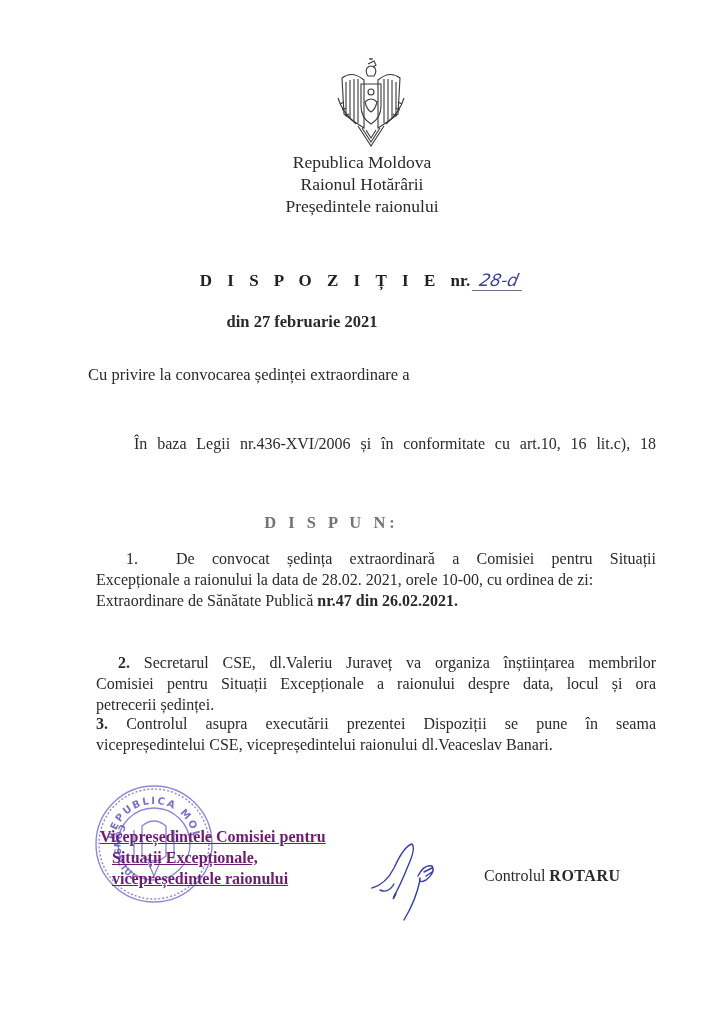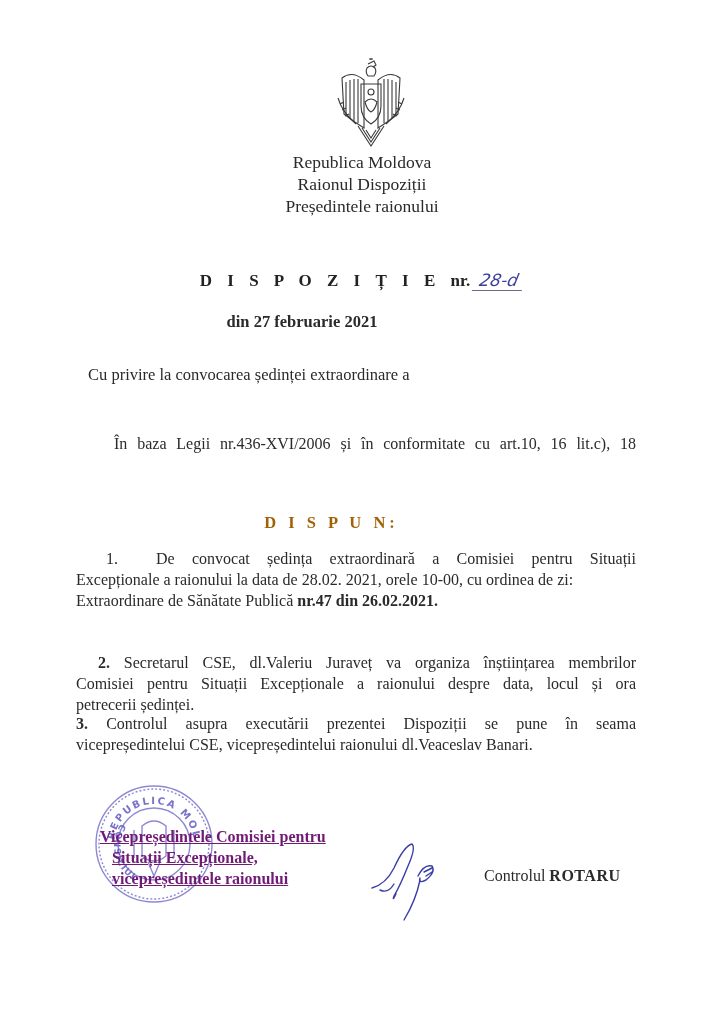--- a/index.html
+++ b/index.html
@@ -27,26 +27,26 @@
     color: #3b3f9a; font-size: 17px; letter-spacing: 0; padding: 0 2px;
     transform: skewX(-12deg); margin-left: 4px;
   }
   .date {
     left: 0; width: 604px; top: 312px; text-align: center; font-size: 16.5px; font-weight: bold; color: #2a2a2a;
   }
   .subject {
     left: 88px; top: 364px; width: 400px; font-size: 16.5px; font-weight: normal; line-height: 21px; color: #2a2a2a;
   }
   .para {
-    left: 76px; width: 560px; font-size: 16px; line-height: 21px; text-align: justify; color: #2a2a2a;
+    left: 96px; width: 560px; font-size: 16px; line-height: 21px; text-align: justify; color: #2a2a2a;
   }
   .para .indent { padding-left: 38px; }
   .p-basis { top: 433px; }
   .dispun {
-    left: 0; width: 663px; top: 513px; text-align: center; font-size: 16.5px; font-weight: bold; letter-spacing: 4px; color: #a16207;
+    left: 0; width: 663px; top: 513px; text-align: center; font-size: 16.5px; font-weight: bold; letter-spacing: 4px; color: #737373;
   }
   .p-item1 { top: 548px; }
   .p-item2 { top: 652px; }
   .p-item3 { top: 713px; }
   .justify-line { text-align: justify; text-align-last: justify; display: block; }
   .plain-line { display: block; }
   b { font-weight: bold; }
   .stamp { left: 92px; top: 782px; width: 124px; height: 124px; }
   .sig-block {
     left: 100px; top: 826px; font-size: 16px; line-height: 21px; font-weight: bold; color: #701a75; text-decoration: underline;
@@ -80,21 +80,21 @@
     <path d="M31 44 q6 -6 12 0 q-2 8 -6 10 q-4 -2 -6 -10z"></path>
 
     <path d="M24 68 l13 20 l13 -20 M28 70 l9 14 l9 -14 M32 72 l5 8 l5 -8"></path>
 
     <path d="M4 40 q4 14 18 26 M70 40 q-4 14 -18 26"></path>
     <path d="M6 46 l4 -2 M8 52 l4 -2 M11 58 l4 -2 M68 46 l-4 -2 M66 52 l-4 -2 M63 58 l-4 -2"></path>
   </g>
 </svg>
 
 <div class="abs header-line h1">Republica Moldova</div>
-<div class="abs header-line h2">Raionul Dispoziții</div>
+<div class="abs header-line h2">Raionul Hotărârii</div>
 <div class="abs header-line h3">Președintele raionului</div>
 
 <div class="abs disp-title">
   <span>D I S P O Z I Ț I E</span>
   <span class="nr">nr.</span><span class="handnum">28-d</span>
 </div>
 
 <div class="abs date">din  27 februarie 2021</div>
 
 <div class="abs subject">

